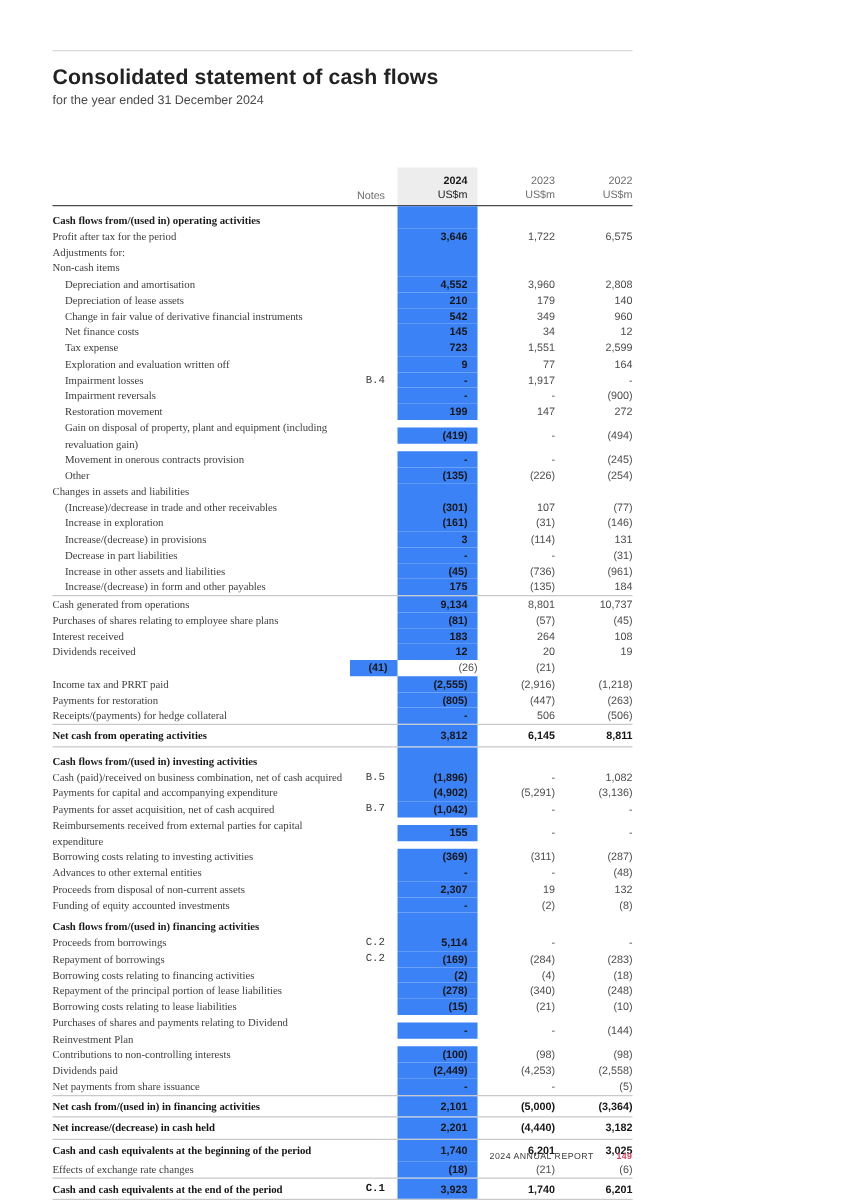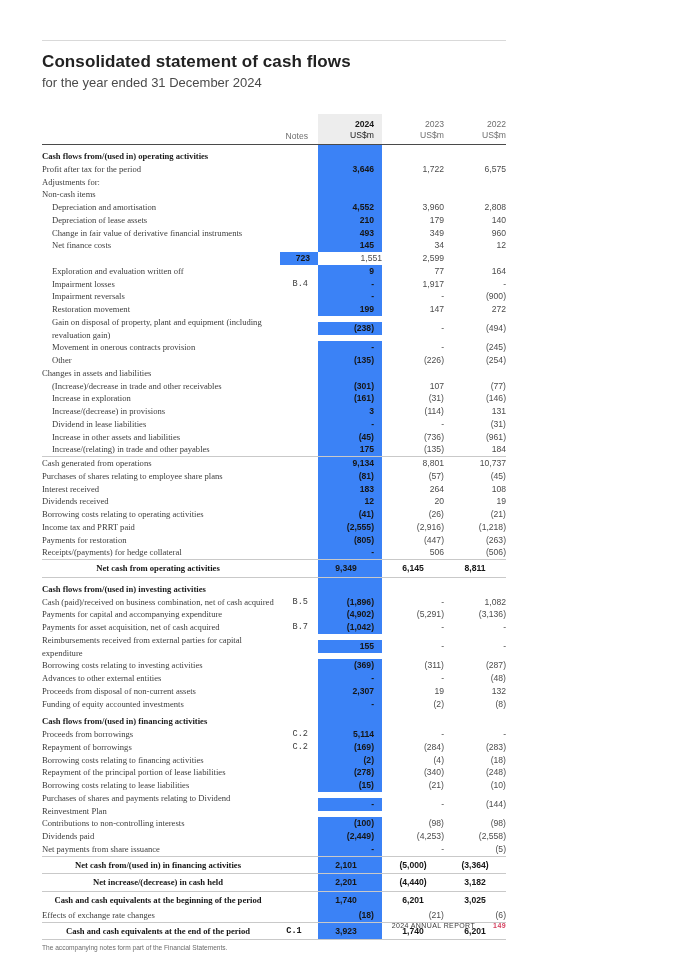--- a/index.html
+++ b/index.html
@@ -4,53 +4,53 @@
 <style>
   * { margin:0; padding:0; box-sizing:border-box; }
   html,body { background:#ffffff; }
   .page {
     width:548px; height:960px; background:#ffffff; position:relative;
     font-family:"Liberation Sans", sans-serif; color:#3d3d3d; overflow:hidden;
   }
   .content { margin:0 42px; }
   .top-rule { border-top:1px solid #d9d9d9; margin-top:40px; }
   .doc-title { font-size:17px; font-weight:600; color:#222; margin-top:11px; letter-spacing:0.1px; }
-  .doc-subtitle { font-size:13px; color:#4a4a4a; margin-top:3px; }
+  .doc-subtitle { font-size:10px; color:#4a4a4a; margin-top:3px; }
 
   .table { margin-top:24px; font-size:8.6px; }
   .grid {
     display:grid;
     grid-template-columns:1fr 38px 64px 62px 62px;
     align-items:end;
   }
   
   .thead { border-bottom:1px solid #4a4a4a; }
   .thead .c { padding-bottom:3px; }
   .th-notes { text-align:right; color:#6e6e6e; padding-right:10px; }
-  .th-col { text-align:right; line-height:11px; }
+  .th-col { text-align:right; line-height:11px;margin-top:24px; }
   .th-col .yr { display:block; }
   .th-col .unit { display:block;text-align:right; }
   .th-2024 { background:#ededed; padding:5px 8px 3px 0; color:#1a1a1a; }
   .th-2024 .yr { font-weight:bold; }
   .th-muted { color:#6e6e6e; }
 
   
   .row { display:grid; grid-template-columns:1fr 38px 64px 62px 62px; align-items:center; }
   .row .c { line-height:12.75px; min-height:12.75px; }
   .row .label { color:#3d3d3d; padding-right:6px;font-family:Liberation Serif, serif; }
   .row .note { text-align:right; padding-right:10px; color:#3d3d3d;font-family:Liberation Mono, monospace; }
   .row .v { text-align:right; color:#4c4c4c; }
   .row .v2024 { background:#3b82f6; padding-right:8px; font-weight:bold; color:#161616; }
   .row.indent .label { padding-left:10px; }
   .row.section .label { font-weight:bold; color:#1c1c1c; }
   .row.section .c { padding-top:5px; min-height:17.75px; }
   .row.ruletop { border-top:1px solid #c9c9c9; }
   .row.total { border-top:1px solid #c9c9c9; font-weight:bold; }
   .row.total .label, .row.total .v, .row.total .note { font-weight:bold; color:#161616; }
-  .row.total .c { padding-top:2px; padding-bottom:2px; min-height:16.75px;text-align:center; }
+  .row.total .c { padding-top:2px; padding-bottom:2px; min-height:16.75px; }
   .row.bottomline { border-bottom:1px solid #c9c9c9; }
 
   .footnote { font-size:6.6px; color:#6b6b6b; margin-top:4px; }
 
   .page-footer {
     position:absolute; right:42px; top:922px;
     display:flex; align-items:center; gap:18px;
     font-size:7px; letter-spacing:0.4px;
   }
   .page-footer .report-name { color:#3a3a3a; }
@@ -121,32 +121,33 @@
           <div class="row item indent">
             <div class="c label">Depreciation of lease assets</div>
             <div class="c note"></div>
             <div class="c v v2024">210</div>
             <div class="c v v2023">179</div>
             <div class="c v v2022">140</div>
           </div>
           <div class="row item indent">
             <div class="c label">Change in fair value of derivative financial instruments</div>
             <div class="c note"></div>
-            <div class="c v v2024">493</div>
+            <div class="c v v2024">542</div>
             <div class="c v v2023">349</div>
             <div class="c v v2022">960</div>
           </div>
           <div class="row item indent">
             <div class="c label">Net finance costs</div>
             <div class="c note"></div>
             <div class="c v v2024">145</div>
             <div class="c v v2023">34</div>
             <div class="c v v2022">12</div>
           </div>
           <div class="row item indent">
+            <div class="c label">Tax expense</div>
             <div class="c note"></div>
             <div class="c v v2024">723</div>
             <div class="c v v2023">1,551</div>
             <div class="c v v2022">2,599</div>
           </div>
           <div class="row item indent">
             <div class="c label">Exploration and evaluation written off</div>
             <div class="c note"></div>
             <div class="c v v2024">9</div>
             <div class="c v v2023">77</div>
@@ -169,21 +170,21 @@
           <div class="row item indent">
             <div class="c label">Restoration movement</div>
             <div class="c note"></div>
             <div class="c v v2024">199</div>
             <div class="c v v2023">147</div>
             <div class="c v v2022">272</div>
           </div>
           <div class="row item indent">
             <div class="c label">Gain on disposal of property, plant and equipment (including revaluation gain)</div>
             <div class="c note"></div>
-            <div class="c v v2024">(238)</div>
+            <div class="c v v2024">(419)</div>
             <div class="c v v2023">-</div>
             <div class="c v v2022">(494)</div>
           </div>
           <div class="row item indent">
             <div class="c label">Movement in onerous contracts provision</div>
             <div class="c note"></div>
             <div class="c v v2024">-</div>
             <div class="c v v2023">-</div>
             <div class="c v v2022">(245)</div>
           </div>
@@ -216,35 +217,35 @@
             <div class="c v v2022">(146)</div>
           </div>
           <div class="row item indent">
             <div class="c label">Increase/(decrease) in provisions</div>
             <div class="c note"></div>
             <div class="c v v2024">3</div>
             <div class="c v v2023">(114)</div>
             <div class="c v v2022">131</div>
           </div>
           <div class="row item indent">
-            <div class="c label">Dividend in lease liabilities</div>
+            <div class="c label">Decrease in part liabilities</div>
             <div class="c note"></div>
             <div class="c v v2024">-</div>
             <div class="c v v2023">-</div>
             <div class="c v v2022">(31)</div>
           </div>
           <div class="row item indent">
             <div class="c label">Increase in other assets and liabilities</div>
             <div class="c note"></div>
             <div class="c v v2024">(45)</div>
             <div class="c v v2023">(736)</div>
             <div class="c v v2022">(961)</div>
           </div>
           <div class="row item indent">
-            <div class="c label">Increase/(relating) in trade and other payables</div>
+            <div class="c label">Increase/(decrease) in form and other payables</div>
             <div class="c note"></div>
             <div class="c v v2024">175</div>
             <div class="c v v2023">(135)</div>
             <div class="c v v2022">184</div>
           </div>
           <div class="row item ruletop">
             <div class="c label">Cash generated from operations</div>
             <div class="c note"></div>
             <div class="c v v2024">9,134</div>
             <div class="c v v2023">8,801</div>
@@ -265,21 +266,20 @@
             <div class="c v v2022">108</div>
           </div>
           <div class="row item">
             <div class="c label">Dividends received</div>
             <div class="c note"></div>
             <div class="c v v2024">12</div>
             <div class="c v v2023">20</div>
             <div class="c v v2022">19</div>
           </div>
           <div class="row item">
-            <div class="c label">Borrowing costs relating to operating activities</div>
             <div class="c note"></div>
             <div class="c v v2024">(41)</div>
             <div class="c v v2023">(26)</div>
             <div class="c v v2022">(21)</div>
           </div>
           <div class="row item">
             <div class="c label">Income tax and PRRT paid</div>
             <div class="c note"></div>
             <div class="c v v2024">(2,555)</div>
             <div class="c v v2023">(2,916)</div>
@@ -295,21 +295,21 @@
           <div class="row item">
             <div class="c label">Receipts/(payments) for hedge collateral</div>
             <div class="c note"></div>
             <div class="c v v2024">-</div>
             <div class="c v v2023">506</div>
             <div class="c v v2022">(506)</div>
           </div>
           <div class="row total bottomline">
             <div class="c label">Net cash from operating activities</div>
             <div class="c note"></div>
-            <div class="c v v2024">9,349</div>
+            <div class="c v v2024">3,812</div>
             <div class="c v v2023">6,145</div>
             <div class="c v v2022">8,811</div>
           </div>
           <div class="row section">
             <div class="c label">Cash flows from/(used in) investing activities</div>
             <div class="c note"></div>
             <div class="c v v2024"></div>
             <div class="c v v2023"></div>
             <div class="c v v2022"></div>
           </div>

